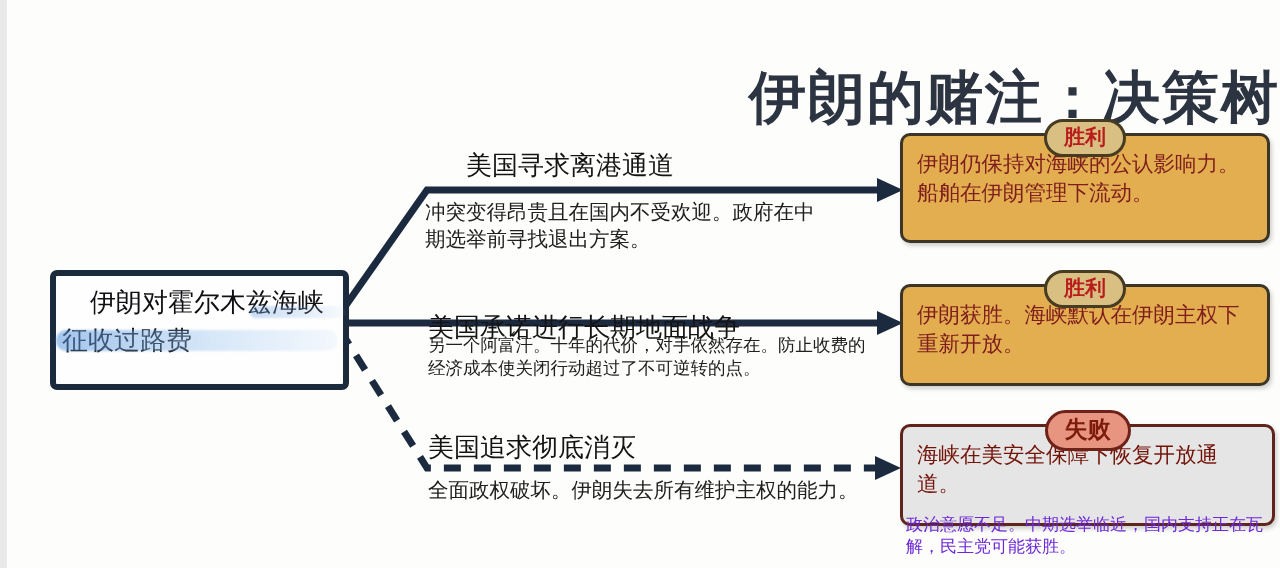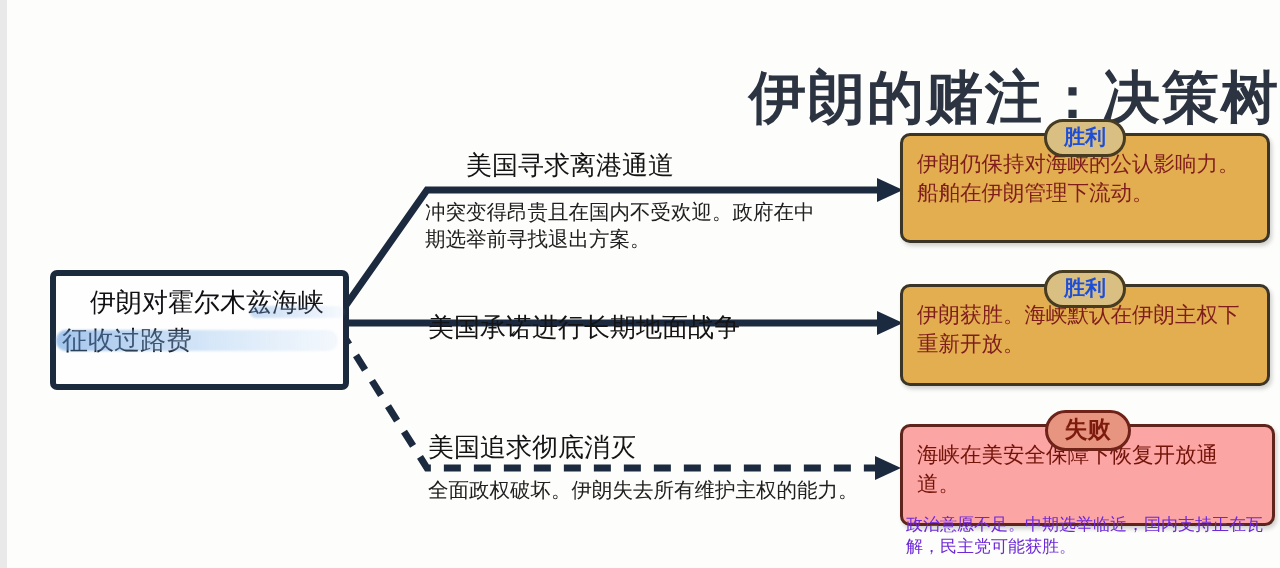--- a/index.html
+++ b/index.html
@@ -45,32 +45,32 @@
   .b2-desc{left:428px;top:334px;width:452px;font-size:17.5px;}
   .b3-title{left:428px;top:430px;}
   .b3-desc{left:428px;top:476px;width:448px;font-size:20.5px;}
   
   .outcome{
     position:absolute;left:900px;width:338px;border:3px solid #3a3526;border-radius:10px;
     padding:14px 12px 6px 14px;box-sizing:content-box;
     box-shadow:2px 3px 4px rgba(0,0,0,.18);
   }
   .outcome.win{background:#e2ae50;}
-  .outcome.loss{background:#fca5a5;border-color:#5f241b;}
+  .outcome.loss{background:#e5e5e5;border-color:#5f241b;}
   .outcome-text{margin:0;font-size:21.5px;line-height:1.35;font-weight:500;}
   .win .outcome-text{color:#7f1d1d;}
   .loss .outcome-text{color:#731409;}
   .o1{top:133px;height:84px;}
   .o2{top:284px;height:76px;}
   .o3{top:424px;height:76px;width:343px;}
   .badge{
     position:absolute;top:-17px;left:50%;transform:translateX(-50%);
     padding:1px 17px 3px 17px;border-radius:999px;font-size:21px;font-weight:600;white-space:nowrap;
   }
-  .win .badge{background:#dabf82;border:3px solid #473c22;color:#1d4ed8;}
+  .win .badge{background:#dabf82;border:3px solid #473c22;color:#b91c1c;}
   .loss .badge{background:#e79480;border:3px solid #6e2218;color:#7c1a0d;font-size:23px;}
   .footnote{
     position:absolute;left:906px;top:514px;width:368px;
     font-size:17px;line-height:1.28;color:#6d28d9;
   }
   .watermark{
     position:absolute;left:1040px;top:500px;width:240px;
     font-size:42px;font-weight:700;letter-spacing:1px;white-space:nowrap;
     color:rgba(255,255,255,0.04);
     -webkit-text-stroke:2.2px #212121;
@@ -101,20 +101,21 @@
   <div class="root-node">
     <p>伊朗对霍尔木兹海峡征收过路费</p>
   </div>
   <div class="smudge1"></div>
   <div class="smudge2"></div>
 
   <div class="branch-title b1-title">美国寻求离港通道</div>
   <div class="branch-desc b1-desc">冲突变得昂贵且在国内不受欢迎。政府在中期选举前寻找退出方案。</div>
 
   <div class="branch-title b2-title">美国承诺进行长期地面战争</div>
+  <div class="branch-desc b2-desc">另一个阿富汗。十年的代价，对手依然存在。防止收费的经济成本使关闭行动超过了不可逆转的点。</div>
 
   <div class="branch-title b3-title">美国追求彻底消灭</div>
   <div class="branch-desc b3-desc">全面政权破坏。伊朗失去所有维护主权的能力。</div>
 
   <div class="outcome win o1">
     <span class="badge">胜利</span>
     <p class="outcome-text">伊朗仍保持对海峡的公认影响力。船舶在伊朗管理下流动。</p>
   </div>
 
   <div class="outcome win o2">

